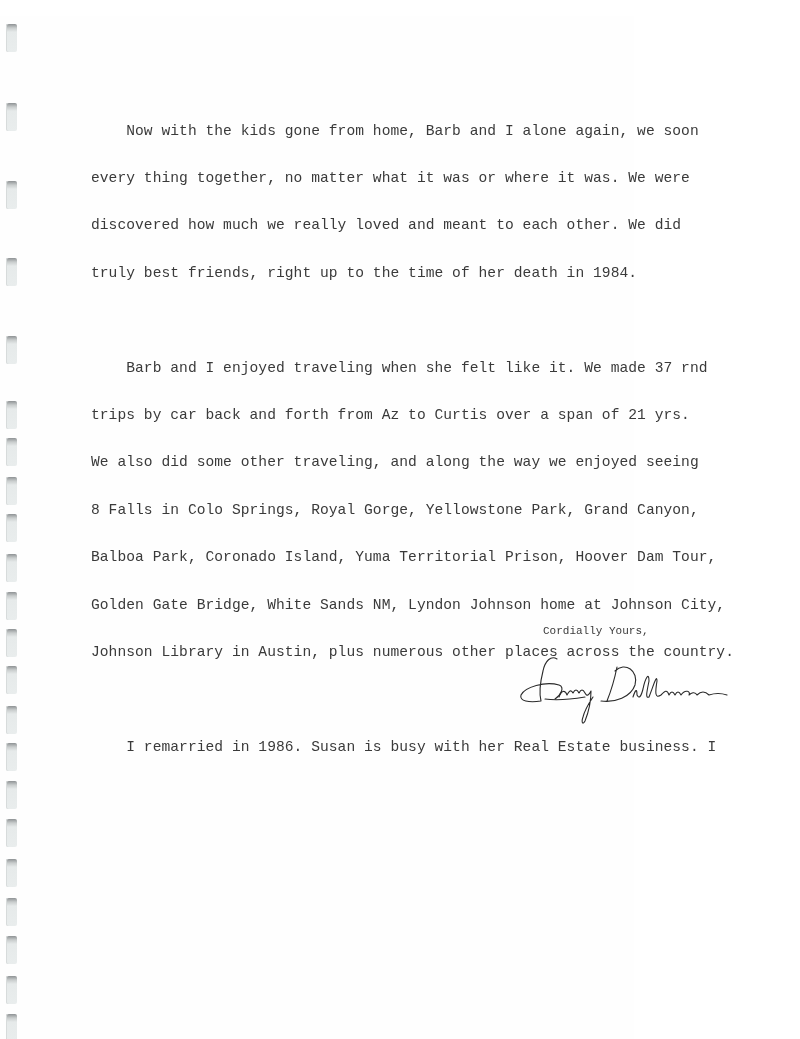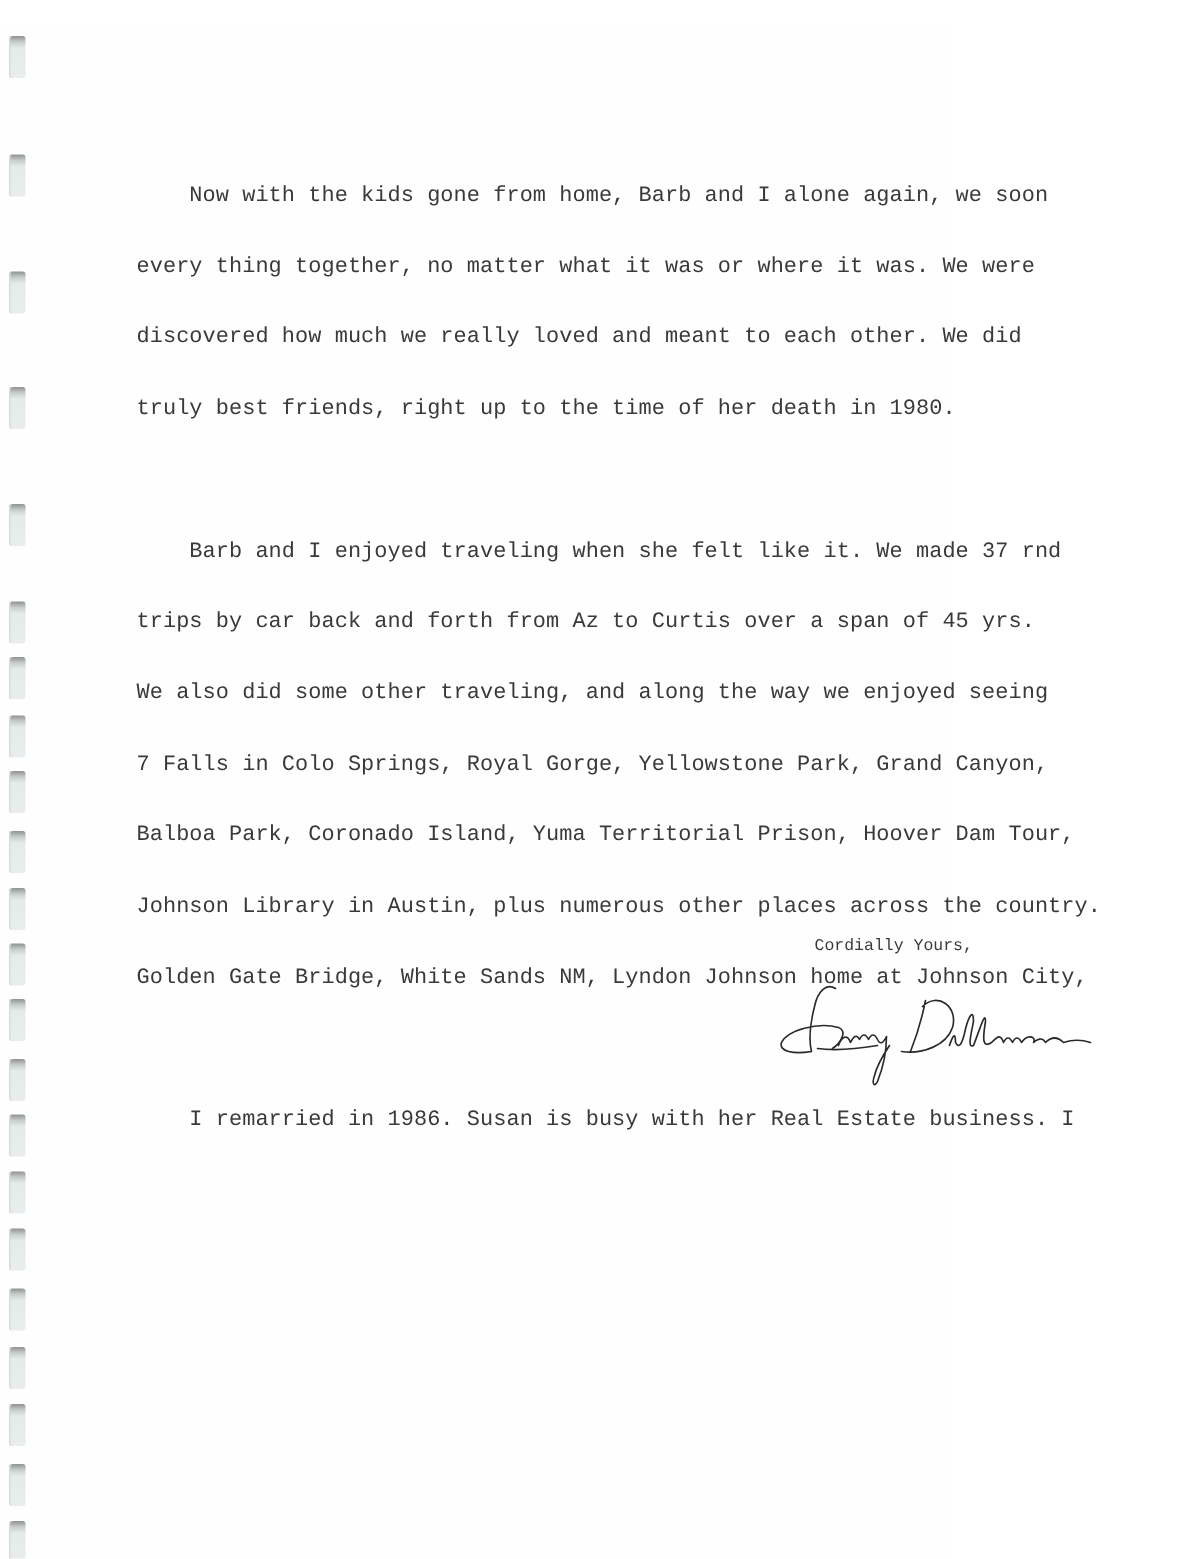--- a/index.html
+++ b/index.html
@@ -55,30 +55,30 @@
       <div class="hole" style="top: 920px;"></div>
       <div class="hole" style="top: 960px;"></div>
       <div class="hole" style="top: 998px;"></div>
     </div>
 
   <div class="letter">
     <div class="para">
       <span class="line">    Now with the kids gone from home, Barb and I alone again, we soon</span>
       <span class="line">every thing together, no matter what it was or where it was. We were</span>
       <span class="line">discovered how much we really loved and meant to each other. We did</span>
-      <span class="line">truly best friends, right up to the time of her death in 1980.</span>
+      <span class="line">truly best friends, right up to the time of her death in 1984.</span>
     </div>
     <div class="para">
       <span class="line">    Barb and I enjoyed traveling when she felt like it. We made 37 rnd</span>
-      <span class="line">trips by car back and forth from Az to Curtis over a span of 45 yrs.</span>
+      <span class="line">trips by car back and forth from Az to Curtis over a span of 21 yrs.</span>
       <span class="line">We also did some other traveling, and along the way we enjoyed seeing</span>
-      <span class="line">7 Falls in Colo Springs, Royal Gorge, Yellowstone Park, Grand Canyon,</span>
+      <span class="line">8 Falls in Colo Springs, Royal Gorge, Yellowstone Park, Grand Canyon,</span>
       <span class="line">Balboa Park, Coronado Island, Yuma Territorial Prison, Hoover Dam Tour,</span>
+      <span class="line">Golden Gate Bridge, White Sands NM, Lyndon Johnson home at Johnson City,</span>
       <span class="line">Johnson Library in Austin, plus numerous other places across the country.</span>
-      <span class="line">Golden Gate Bridge, White Sands NM, Lyndon Johnson home at Johnson City,</span>
     </div>
     <div class="para">
       <span class="line">    I remarried in 1986. Susan is busy with her Real Estate business. I</span>
       
       
     </div>
 
   </div>
 
   <div class="closing">Cordially Yours,</div>

